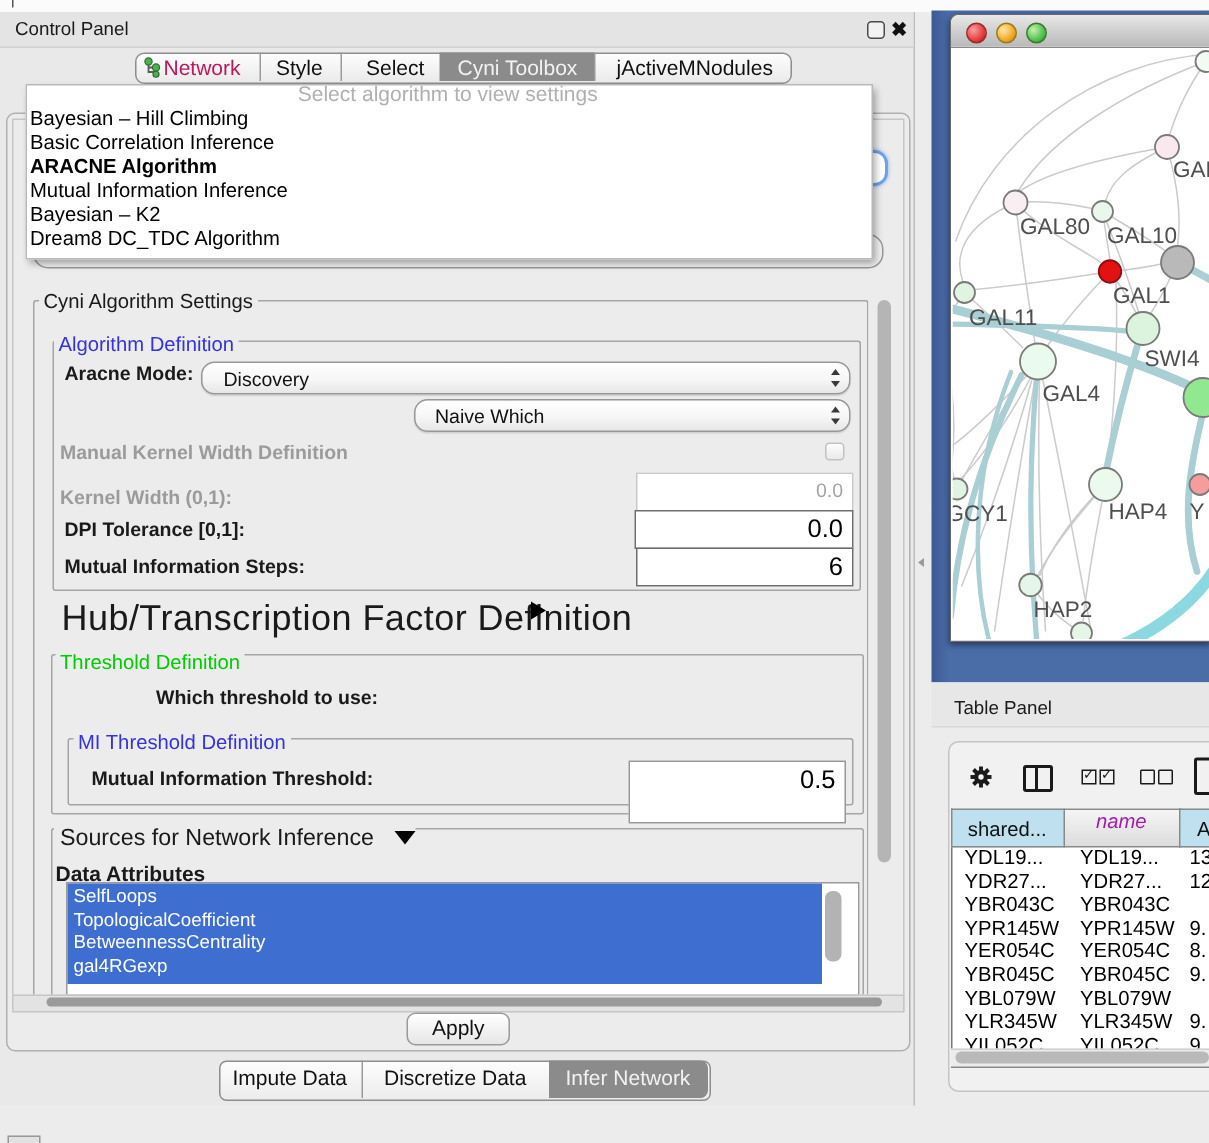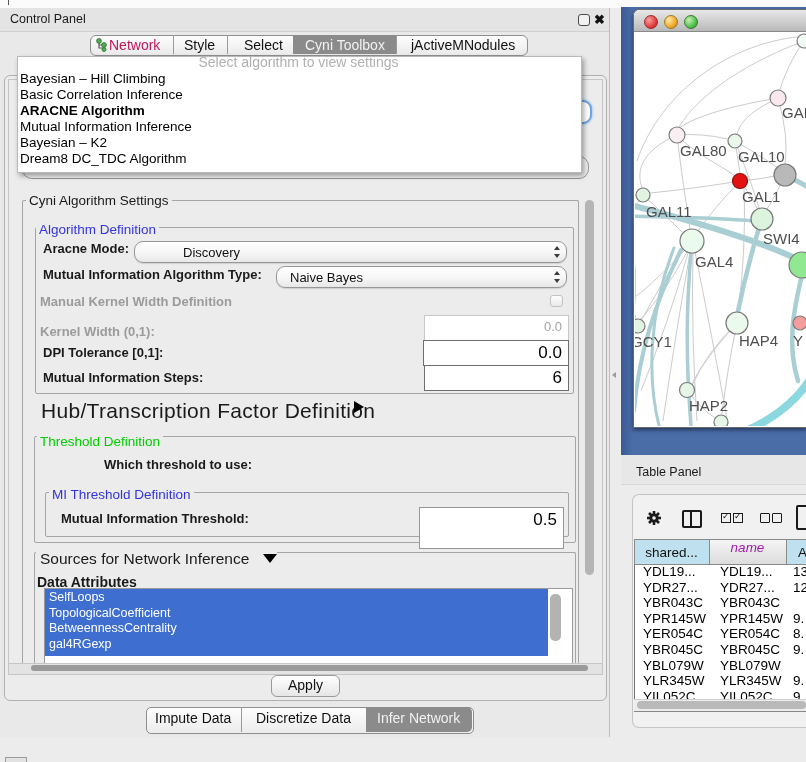--- a/index.html
+++ b/index.html
@@ -53,40 +53,39 @@
   <div class="abs" style="left:22px;top:148px;width:565px;height:21px;border:1px solid #979797;border-radius:10px;background:#f0f0f0;"></div>
 
   <div class="abs" style="left:22px;top:192px;width:555px;height:464px;border:1px solid #a5a5a5;border-radius:2px;border-bottom:none;"></div>
   <div class="abs" style="left:26px;top:185px;background:#ececec;padding:0 3px;font-size:13.5px;color:#1a1a1a;">Cyni Algorithm Settings</div>
 
   <div class="abs" style="left:35px;top:219px;width:537px;height:165px;border:1px solid #a5a5a5;border-radius:2px;"></div>
   <div class="abs" style="left:36px;top:213.5px;background:#ececec;padding:0 3px;font-size:13.5px;color:#3333e0;">Algorithm Definition</div>
 
   <div class="lbl" style="position:absolute;left:43px;top:232.5px;">Aracne Mode:</div>
   <div class="combo" style="left:134px;top:233px;width:431px;height:20px;">
-    <div class="ct" style="left:14px;margin-left:34px;">Discovery</div>
+    <div class="ct" style="left:14px;">Discovery</div>
       <div class="carr cup"></div>
       <div class="carr cdn"></div>
   </div>
-  <div class="lbl" style="position:absolute;left:43px;top:258.5px;">Mutual Information Algorithm Type:</div>
   <div class="combo" style="left:276px;top:258px;width:289px;height:20px;">
-    <div class="ct" style="left:13px;">Naive Bayes</div>
+    <div class="ct" style="left:13px;">Naive Which</div>
       <div class="carr cup"></div>
       <div class="carr cdn"></div>
   </div>
   <div class="glbl" style="position:absolute;left:40px;top:285.5px;">Manual Kernel Width Definition</div>
   <div class="abs" style="left:550px;top:287px;width:11px;height:10px;border:1px solid #c2c2c2;border-radius:3px;background:linear-gradient(#fdfdfd,#e9e9e9);"></div>
   <div class="glbl" style="position:absolute;left:40px;top:316px;">Kernel Width (0,1):</div>
   <div class="tfield" style="left:424px;top:307px;width:137px;height:21px;border:1px solid #c9c9c9;color:#a3a3a3;padding:3px 6px 0 0;font-size:13px;">0.0</div>
   <div class="lbl" style="position:absolute;left:43px;top:337px;">DPI Tolerance [0,1]:</div>
   <div class="tfield" style="left:423px;top:332px;width:138px;height:22px;border:1px solid #6e6e6e;color:#000;padding:2px 6px 0 0;font-size:17px;">0.0</div>
   <div class="lbl" style="position:absolute;left:43px;top:362px;">Mutual Information Steps:</div>
   <div class="tfield" style="left:424px;top:357px;width:137px;height:22px;border:1px solid #6e6e6e;color:#000;padding:2px 6px 0 0;font-size:17px;">6</div>
 
-  <div class="abs" style="left:41px;top:391px;font-size:21px;letter-spacing:0.3px;color:#1a1a1a;white-space:nowrap;">Hub/Transcription Factor Definition</div>
+  <div class="abs" style="left:41px;top:391px;font-size:24px;letter-spacing:0.3px;color:#1a1a1a;white-space:nowrap;">Hub/Transcription Factor Definition</div>
   <div class="abs" style="left:354px;top:393px;width:0;height:0;border-top:6px solid transparent;border-bottom:6px solid transparent;border-left:10px solid #000;"></div>
 
   <div class="abs" style="left:34px;top:427.5px;width:540px;height:105px;border:1px solid #a5a5a5;border-radius:2px;"></div>
   <div class="abs" style="left:37px;top:425.5px;background:#ececec;padding:0 3px;font-size:13.5px;color:#00cc00;">Threshold Definition</div>
   <div class="lbl" style="position:absolute;left:104px;top:449px;">Which threshold to use:</div>
   <div class="abs" style="left:45px;top:483.5px;width:522px;height:43px;border:1px solid #a5a5a5;border-radius:2px;"></div>
   <div class="abs" style="left:49px;top:478.5px;background:#ececec;padding:0 3px;font-size:13.5px;color:#3333e0;">MI Threshold Definition</div>
   <div class="lbl" style="position:absolute;left:61px;top:503px;">Mutual Information Threshold:</div>
   <div class="tfield" style="left:419px;top:499px;width:137px;height:22px;border:1px solid #979797;color:#000;font-size:17px;padding:2px 6px 16px 0;">0.5</div>
 

